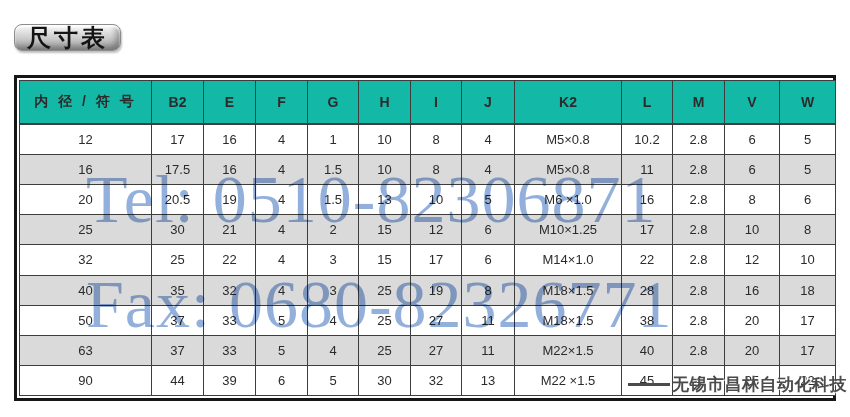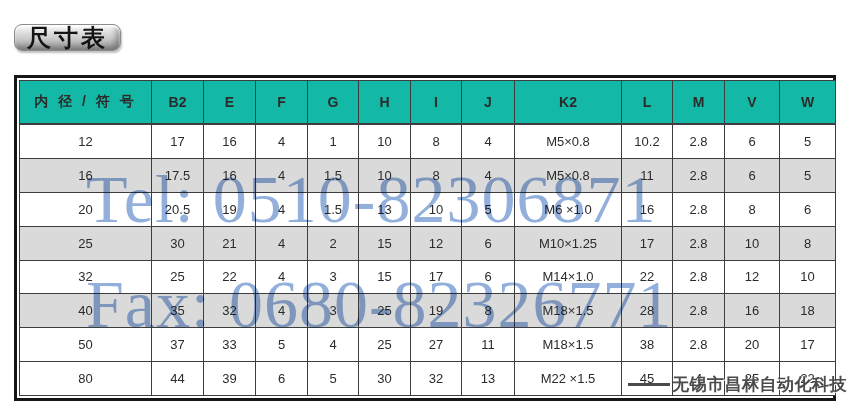--- a/index.html
+++ b/index.html
@@ -261,22 +261,37 @@
           <td>4</td>
           <td>25</td>
           <td>27</td>
           <td>11</td>
           <td>M18×1.5</td>
           <td>38</td>
           <td>2.8</td>
           <td>20</td>
           <td>17</td>
         </tr>
-        <tr class="row-even">
-          <td>80</td>
+        <tr class="row-odd">
+          <td>63</td>
+          <td>37</td>
+          <td>33</td>
+          <td>5</td>
+          <td>4</td>
+          <td>25</td>
+          <td>27</td>
+          <td>11</td>
+          <td>M22×1.5</td>
+          <td>40</td>
+          <td>2.8</td>
+          <td>20</td>
+          <td>17</td>
+        </tr>
+        <tr class="row-even">
+          <td>90</td>
           <td>44</td>
           <td>39</td>
           <td>6</td>
           <td>5</td>
           <td>30</td>
           <td>32</td>
           <td>13</td>
           <td>M22 ×1.5</td>
           <td>45</td>
           <td>4</td>

